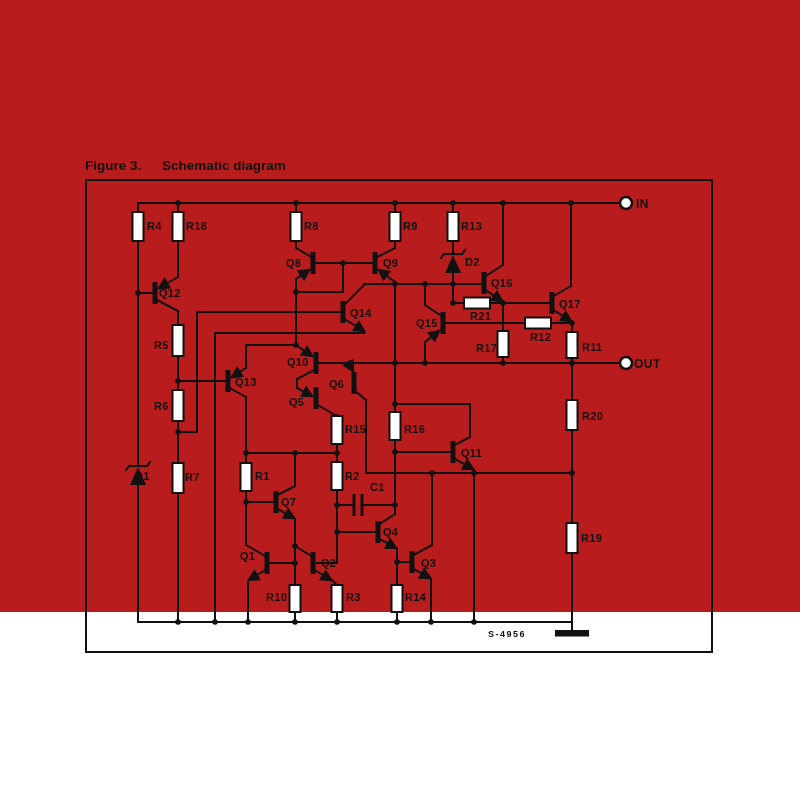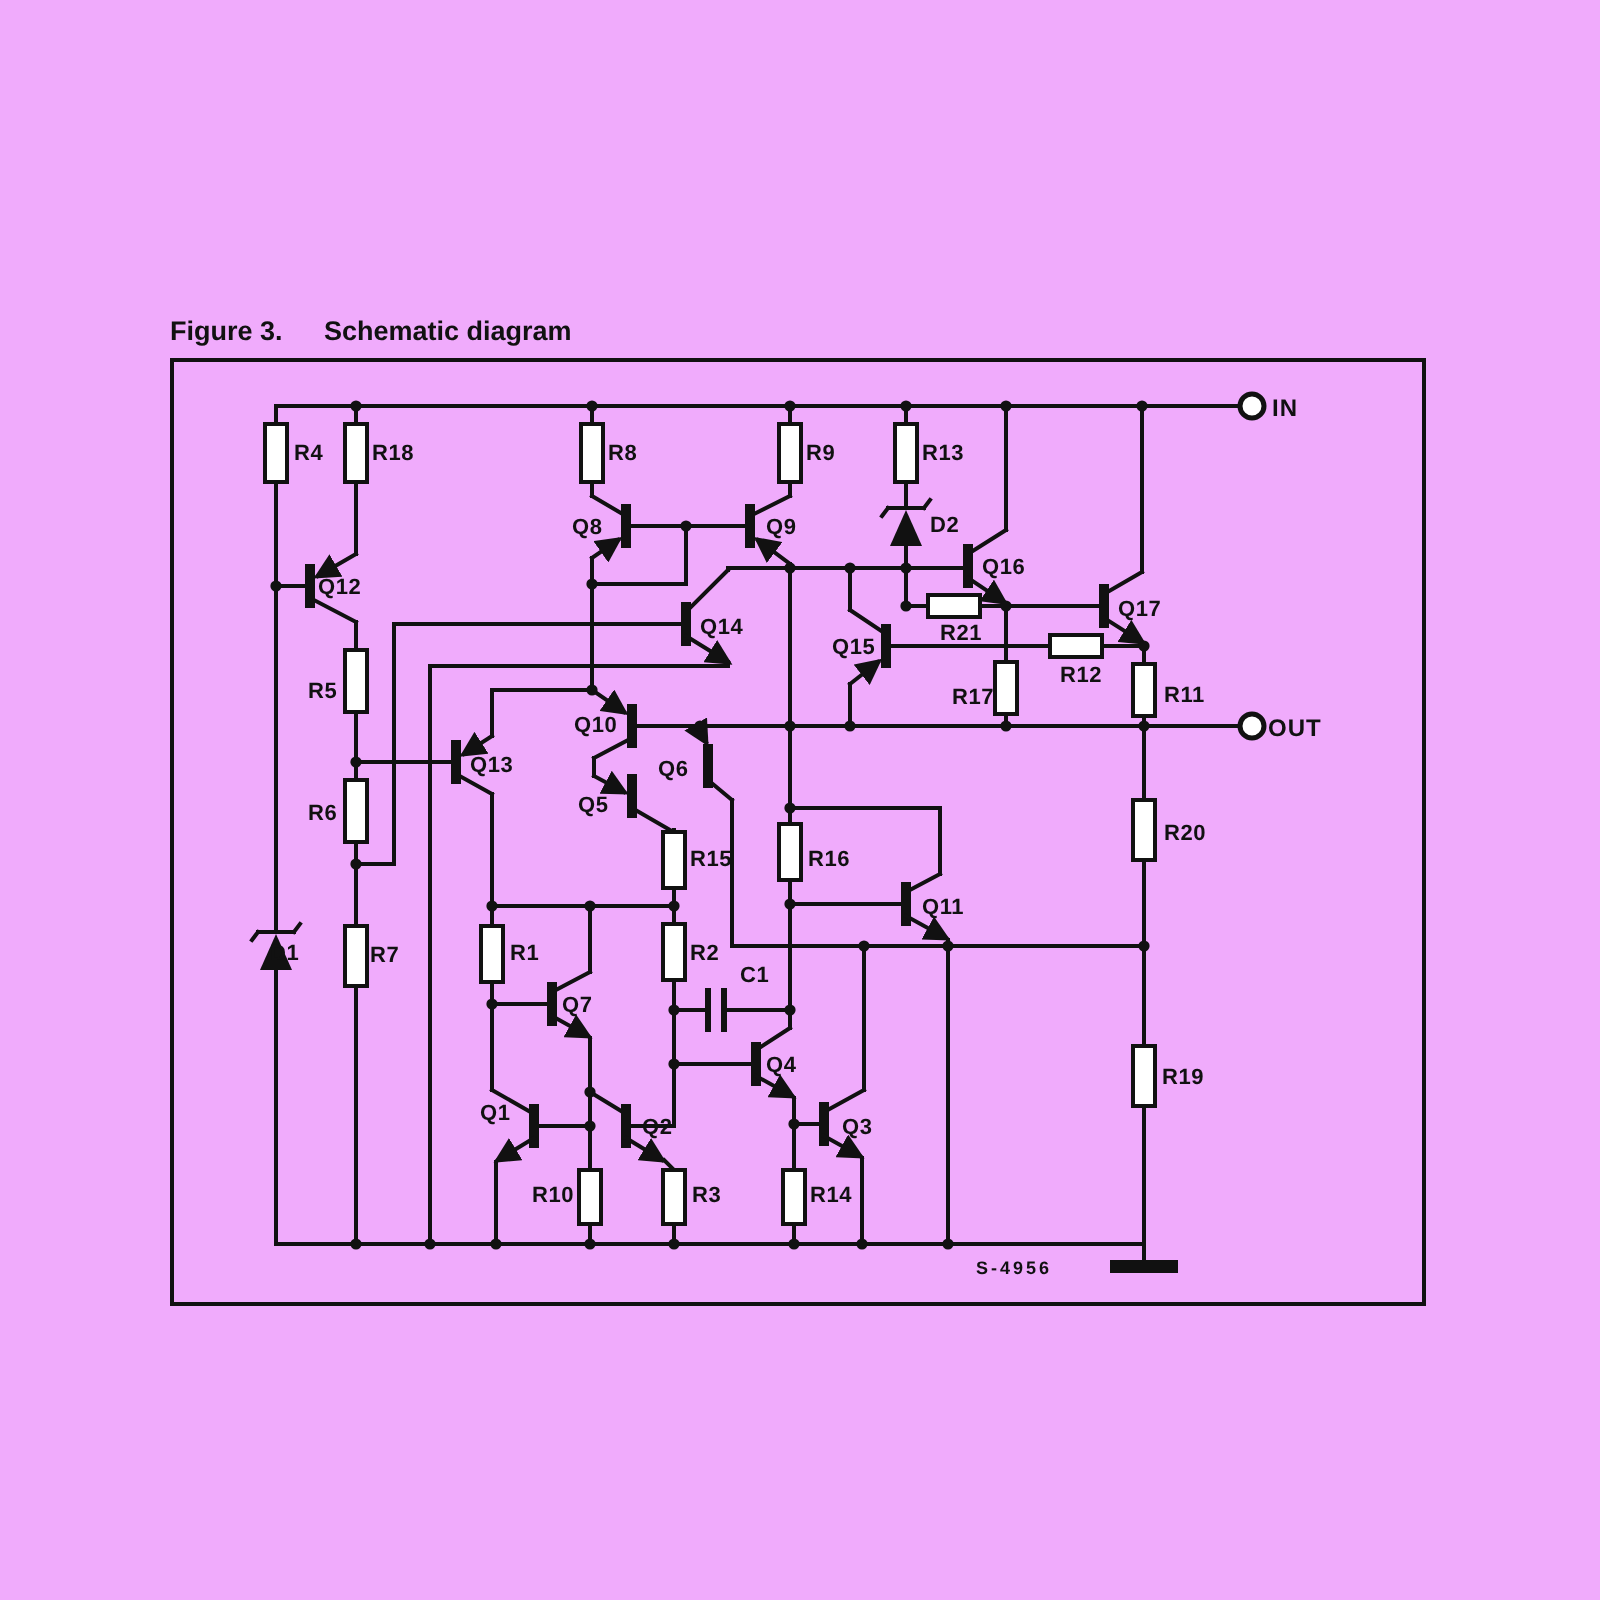--- a/index.html
+++ b/index.html
@@ -1,16 +1,16 @@
 <!DOCTYPE html>
 <html><head>
 <meta charset="utf-8">
 <style>
   html,body{margin:0;padding:0;background:#ffffff;width:800px;height:800px;overflow:hidden;}
-  .page{position:relative;width:800px;height:800px;background:#f0abfc;
+  .page{position:relative;width:800px;height:612px;background:#b91c1c;
         font-family:"Liberation Sans","DejaVu Sans",sans-serif;}
   svg{position:absolute;left:0;top:0;}
   text{fill:#111;font-family:"Liberation Sans","DejaVu Sans",sans-serif;font-weight:bold;}
   .lbl{font-size:11px;letter-spacing:.3px;}
   .term{font-size:12px;letter-spacing:.5px;}
   .cap{font-size:13.5px;}
   .code{font-size:9px;letter-spacing:1.5px;}
   .w{stroke:#111;stroke-width:2;fill:none;stroke-linecap:square;}
   .bar{stroke:#111;stroke-width:5;fill:none;stroke-linecap:butt;}
   .box{fill:#fff;stroke:#111;stroke-width:2;}

